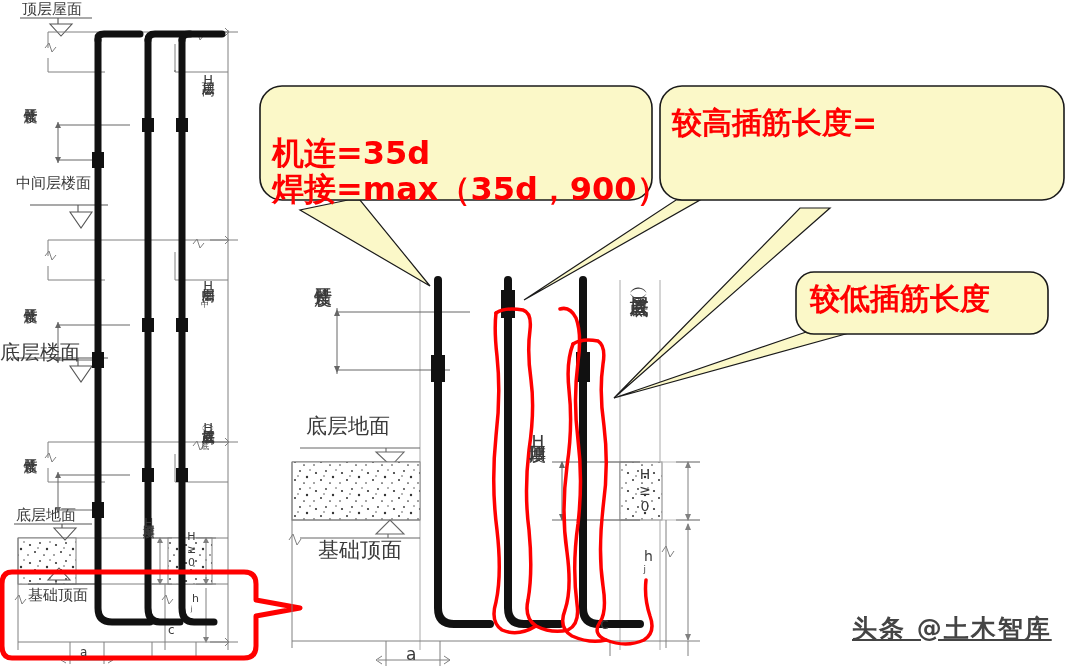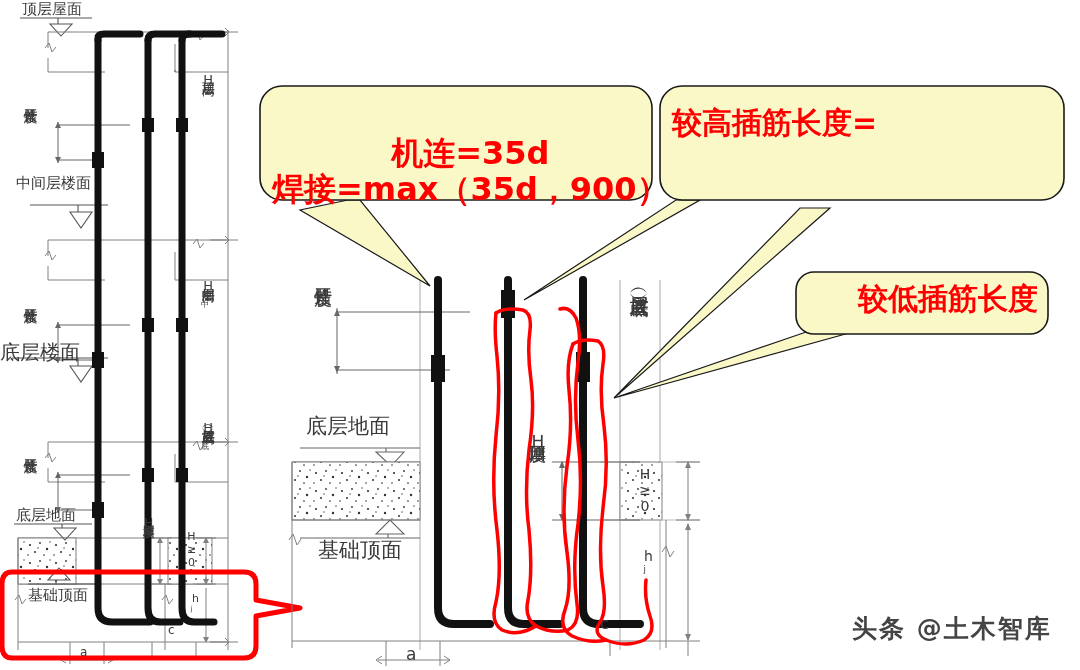--- a/index.html
+++ b/index.html
@@ -4,21 +4,21 @@
 <title>柱插筋构造图</title>
 <style>
   html,body{margin:0;padding:0;}
   body{
     width:1080px;height:670px;
     background:#ffffff;
     font-family:"DejaVu Sans","Liberation Sans",sans-serif;
     overflow:hidden;
     position:relative;
   }
-  #stage{position:relative;width:1080px;height:554px;text-align:center;}
+  #stage{position:relative;width:1080px;height:554px;}
   #stage svg{position:absolute;left:0;top:0;}
 
   .vtext{
     writing-mode:vertical-rl;
     text-orientation:upright;
     white-space:nowrap;
     font-family:"DejaVu Sans","Liberation Sans",sans-serif;
     color:#3a3a3a;
     position:absolute;
     line-height:1;
@@ -40,20 +40,21 @@
     font-family:"DejaVu Sans","Liberation Sans",sans-serif;
   }
   .wm{
     position:absolute;
     color:#2b2b2b;
     font-weight:bold;
     white-space:nowrap;
     opacity:.88;
     letter-spacing:2px;
     font-family:"DejaVu Sans","Liberation Sans",sans-serif;
+    text-decoration:underline;
   }
 </style>
 </head>
 <body>
 
 <div id="stage">
 
   <svg width="1080" height="670" viewBox="0 0 1080 670">
     <defs>
       <pattern id="concrete" width="26" height="18" patternUnits="userSpaceOnUse">
@@ -370,19 +371,19 @@
 
   <div class="callout-text" style="left:272px;top:96px;font-size:32px;margin-top:40px;">
     <div>机连=35d</div>
     <div>焊接=max（35d，900）</div>
   </div>
 
   <div class="callout-text" style="left:672px;top:96px;font-size:30px;margin-top:10px;">
     <div>较高插筋长度=</div>
   </div>
 
-  <div class="callout-text" style="left:858px;top:282px;font-size:30px;">
+  <div class="callout-text" style="left:810px;top:282px;font-size:30px;">
     <div>较低插筋长度</div>
   </div>
 
   <div class="wm" style="left:852px;top:612px;font-size:25px;">头条 @土木智库</div>
 
 </div>
 
 </body></html>

